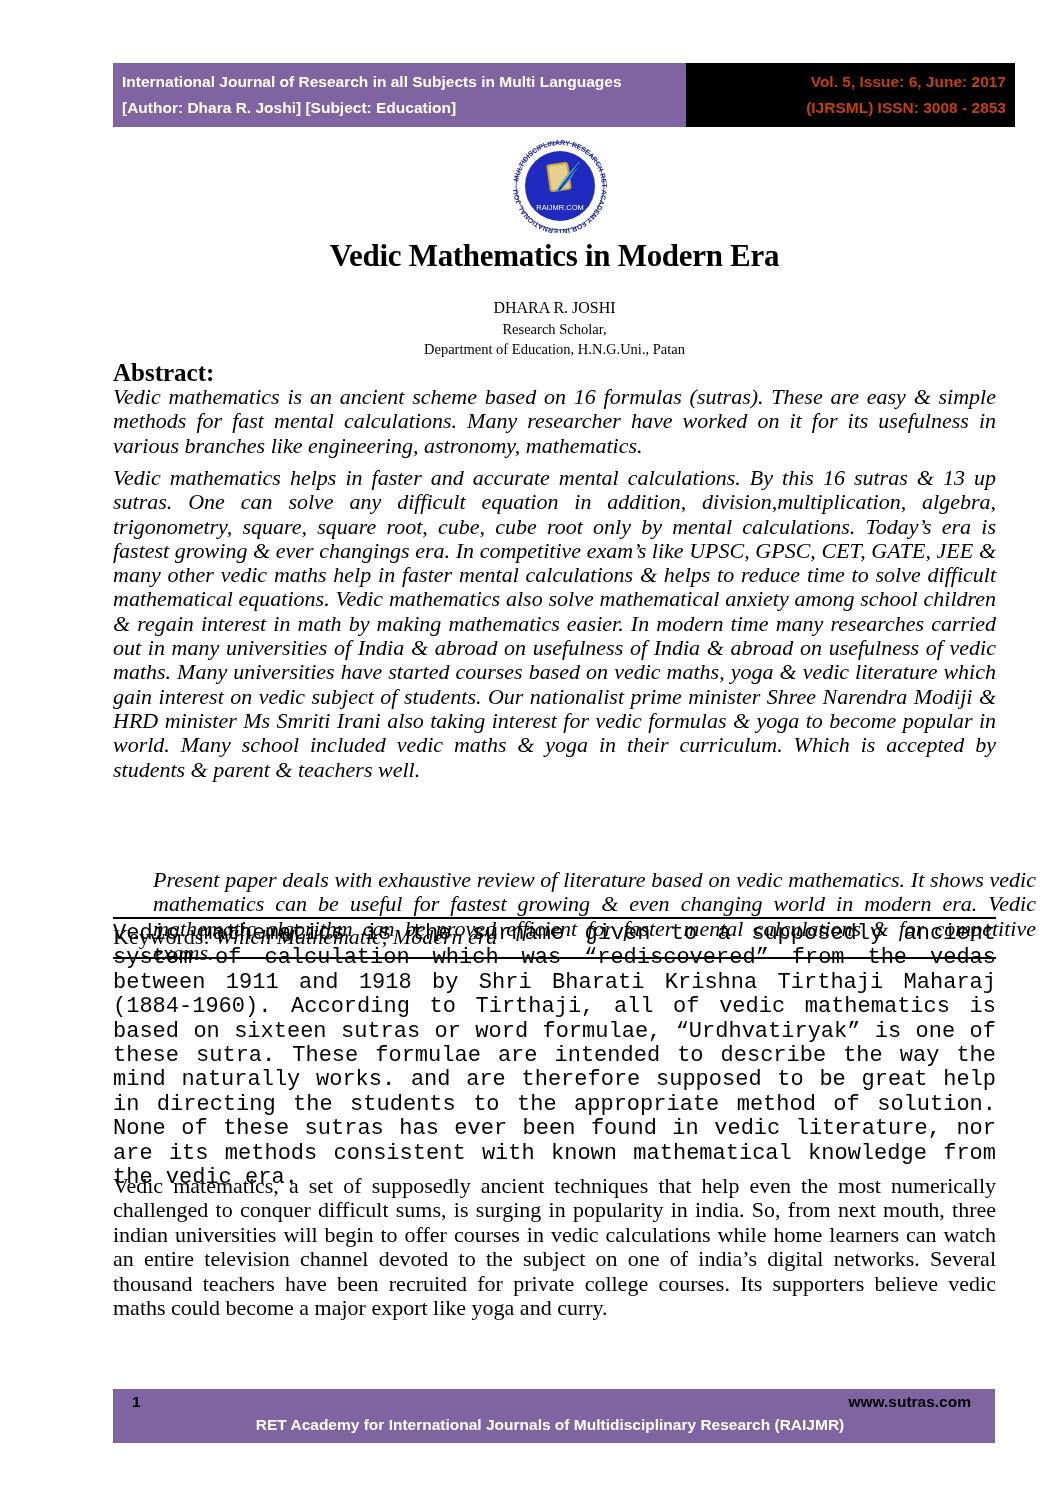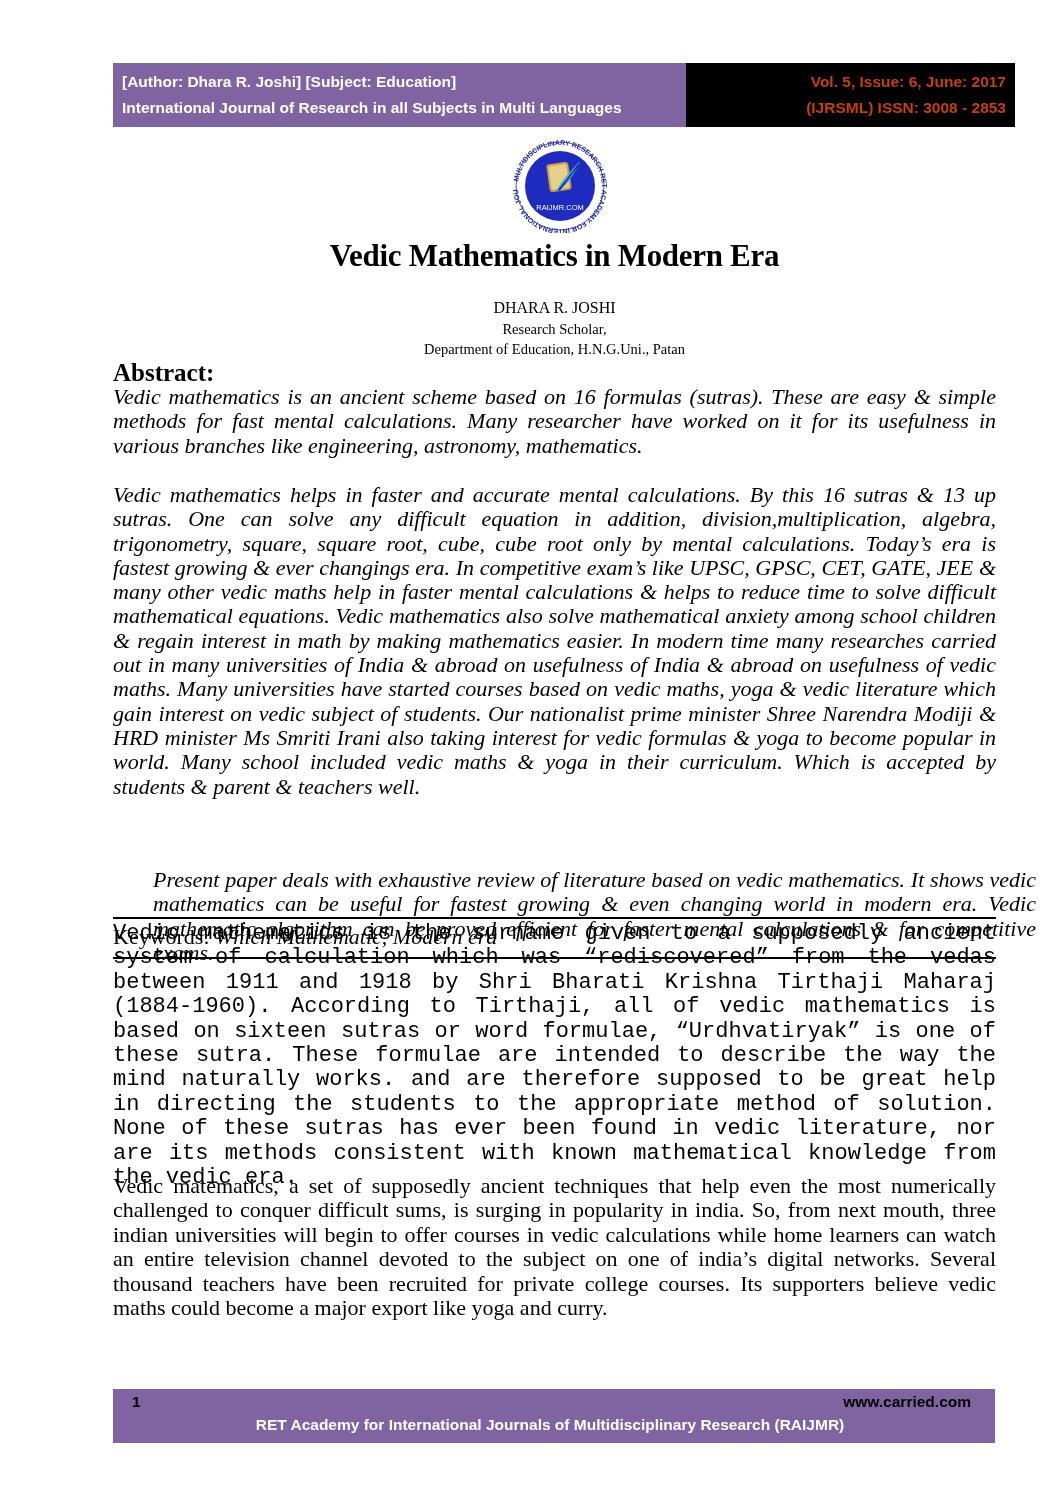--- a/index.html
+++ b/index.html
@@ -15,43 +15,43 @@
   .title { position: absolute; left: 0; width: 1109px; top: 238px; text-align: center; font-size: 31px; font-weight: bold; letter-spacing: -0.3px; }
   .author { position: absolute; left: 0; width: 1109px; text-align: center; font-size: 15px; }
   .author.name { top: 299px; font-size: 16px; }
   .author.role { top: 321px; font-size: 14.5px; }
   .author.dept { top: 341px; font-size: 14.5px; left: 0; width: 1109px; }
 
   .block { position: absolute; left: 113px; width: 883px; font-size: 22px; line-height: 24.3px; text-align: justify; }
   .abs-head { top: 361px; font-weight: bold; font-size: 25px; }
   .it { font-style: italic; }
   .p1 { top: 385px; }
-  .p2 { top: 483px; font-style: italic; }
+  .p2 { top: 466px; font-style: italic; }
   .p3 { top: 868px; margin-left: 40px; }
   .rule { position: absolute; left: 113px; width: 883px; height: 2px; background: #000; }
   .r1 { top: 917px; }
   .r2 { top: 957px; }
   .kw { top: 925px; }
   .kw b { font-weight: normal; margin-top: 28px; }
   .p4 { top: 922px; line-height: 24.4px; font-family: Liberation Mono, monospace; }
   .p5 { top: 1174px; line-height: 24.4px; }
 
   .ftr { position: absolute; left: 113px; top: 1389px; width: 882px; height: 54px; background: #8064a2; font-family: "Liberation Sans", sans-serif; font-weight: bold; font-size: 15.5px; color: #fff; }
   .ftr .pg { position: absolute; left: 19px; top: 4px; color: #000; }
   .ftr .l1 { position: absolute; left: 42px; top: 4px; }
   .ftr .url { position: absolute; right: 24px; top: 4px; color: #000; }
   .ftr .l2 { position: absolute; left: 7px; width: 860px; text-align: center; top: 27px; }
 </style>
 </head>
 <body>
 
 <div class="hdr">
   <div class="hdr-left">
+    <span>International Journal of Research in all Subjects in Multi Languages</span>
     <span>[Author: Dhara R. Joshi] [Subject: Education]</span>
-    <span>International Journal of Research in all Subjects in Multi Languages</span>
   </div>
   <div class="hdr-right">
     <span>Vol. 5, Issue: 6, June: 2017</span>
     <span>(IJRSML)  ISSN: 3008 - 2853</span>
   </div>
 </div>
 
 <div class="logo">
   <svg width="112" height="98" viewBox="0 0 112 98">
     <defs>
@@ -86,15 +86,15 @@
   <b>Keywords:</b>
   <span class="it">Which Mathematic, Modern era</span>
 </div>
 <div class="rule r2"></div>
 
 <div class="block p4">Vedic mathematics is the surname given to a supposedly ancient system of calculation which was “rediscovered” from the vedas between 1911 and 1918 by Shri Bharati Krishna Tirthaji Maharaj (1884-1960). According to Tirthaji, all of vedic mathematics is based on sixteen sutras or word formulae, “Urdhvatiryak” is one of these sutra. These formulae are intended to describe the way the mind naturally works. and are therefore supposed to be great help in directing the students to the appropriate method of solution. None of these sutras has ever been found in vedic literature, nor are its methods consistent with known mathematical knowledge from the vedic era.</div>
 <div class="block p5">Vedic matematics, a set of supposedly ancient techniques that help even the most numerically challenged to conquer difficult sums, is surging in popularity in india. So, from next mouth, three indian universities will begin to offer courses in vedic calculations while home learners can watch an entire television channel devoted to the subject on one of india’s digital networks. Several thousand teachers have been recruited for private college courses. Its supporters believe vedic maths could become a major export like yoga and curry.</div>
 
 <div class="ftr">
   <span class="pg">1</span>
-  <span class="url">www.carried.com</span>
+  <span class="url">www.sutras.com</span>
   <span class="l2">RET Academy for International Journals of Multidisciplinary Research (RAIJMR)</span>
 </div>
 
 </body></html>

